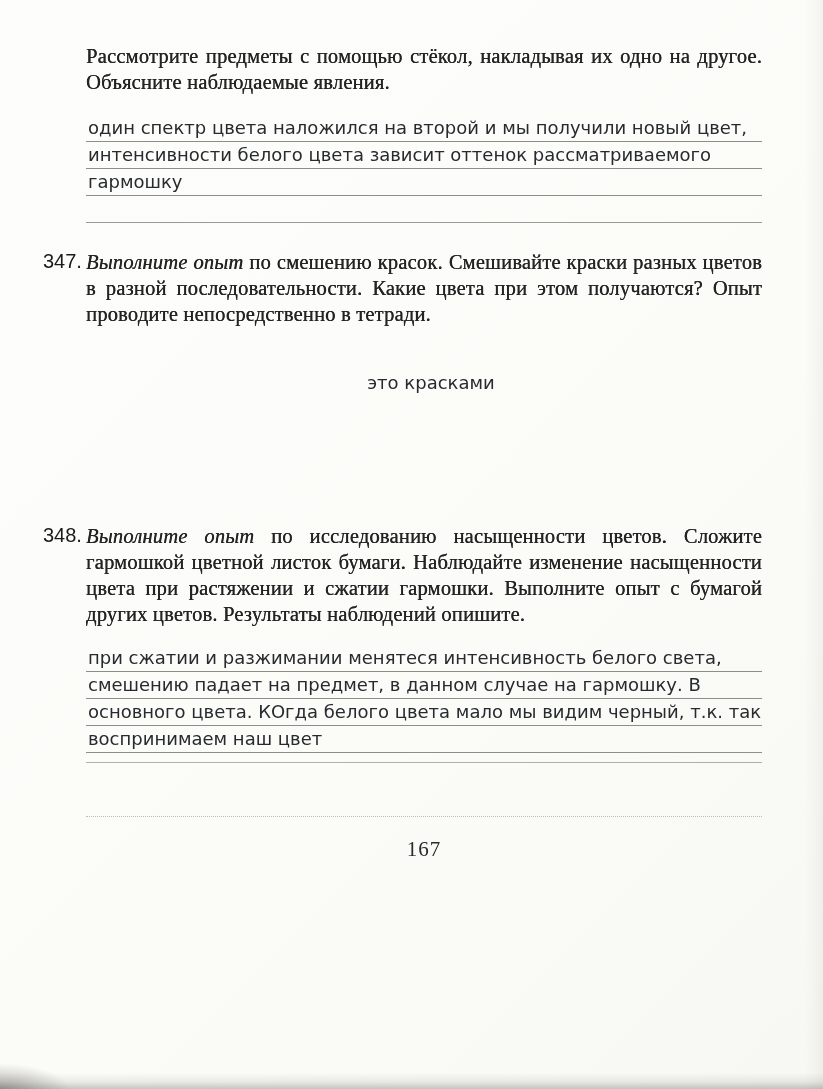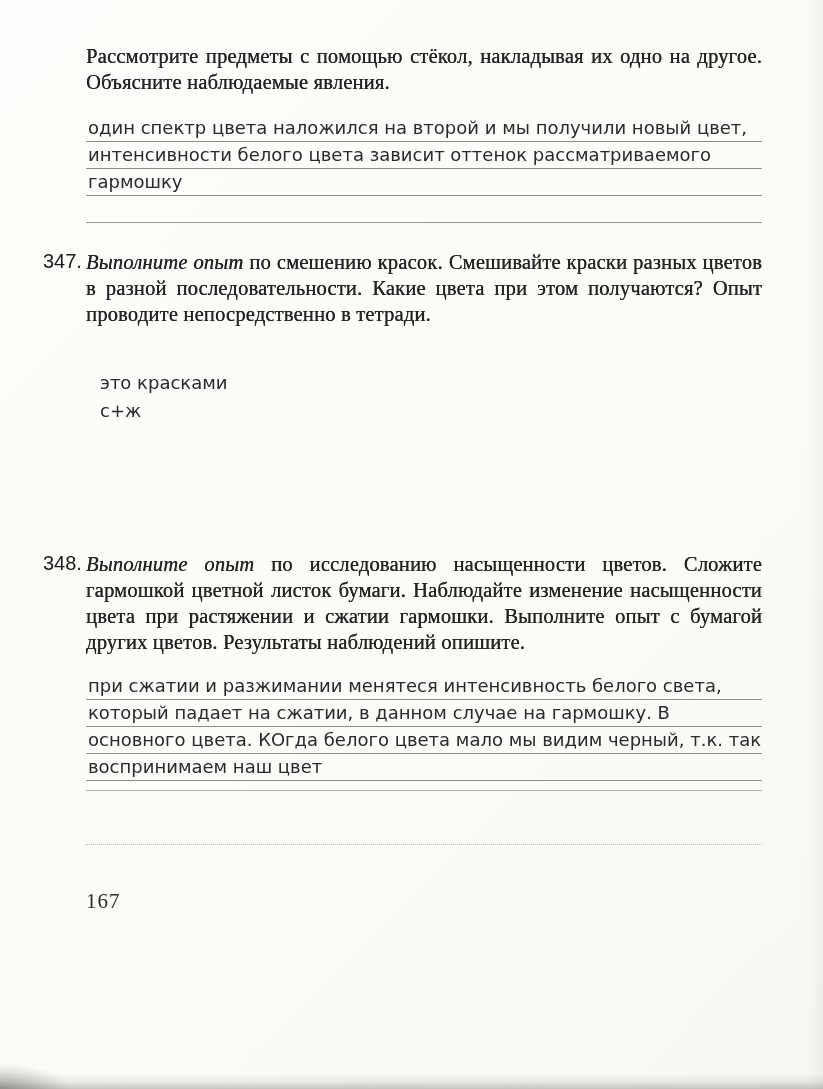--- a/index.html
+++ b/index.html
@@ -68,42 +68,42 @@
     font-size: 18px;
     color: #272a2e;
     white-space: nowrap;
     overflow: hidden;
     padding-left: 2px;
   }
 
   .hand-line.empty { border-bottom-color: #9a9994; }
 
   
-  .free-answers { margin-top: 42px; padding-left: 14px; }
+  .free-answers { margin-top: 42px; padding-left: 14px; text-align: center; }
 
   .free-line {
     height: 28px;
     line-height: 28px;
     font-family: "DejaVu Sans", sans-serif;
     font-size: 18px;
     color: #272a2e;
     white-space: nowrap;
   }
 
   .gap-347 { margin-top: 26px; }
   .gap-348 { margin-top: 126px; }
   .answers-348 { margin-top: 18px; }
 
   .bottom-lines { margin-top: 2px; }
   .ruled-empty-1 { height: 8px; border-bottom: 1px solid #b0afaa; }
   .ruled-empty-2 { height: 54px; border-bottom: 1px dotted #bdbcb6; }
 
   .page-number {
-    margin-top: 44px;
-    text-align: left;
+    margin-top: 20px;
+    text-align: center;
     font-family: "Liberation Serif", serif;
     font-size: 21px;
     color: #2b2b2b;
     letter-spacing: 1px;
   }
 
   
   .scan-shadow-bottom {
     position: absolute;
     left: 0; right: 0; bottom: 0;
@@ -146,33 +146,32 @@
     </section>
 
     <section class="task gap-347">
       <span class="task-number">347.</span>
       <p class="printed">
         <span class="lead">Выполните опыт</span><span> по смешению красок. Смешивайте краски разных цветов в разной последовательности. Какие цвета при этом получаются? Опыт проводите непосредственно в тетради.</span>
       </p>
 
       <div class="free-answers">
         <div class="free-line">это красками</div>
-        <div class="free-line">с+ж</div>
       </div>
     </section>
 
     <section class="task gap-348">
       <span class="task-number">348.</span>
       <p class="printed">
         <span class="lead">Выполните опыт</span><span> по исследованию насыщенности цветов. Сложите гармошкой цветной листок бумаги. Наблюдайте изменение насыщенности цвета при растяжении и сжатии гармошки. Выполните опыт с бумагой других цветов. Результаты наблюдений опишите.</span>
       </p>
 
       <div class="answers answers-348">
         <div class="hand-line">при сжатии и разжимании менятеся интенсивность белого света,</div>
-        <div class="hand-line">который падает на сжатии, в данном случае на гармошку. В</div>
+        <div class="hand-line">смешению падает на предмет, в данном случае на гармошку. В</div>
         <div class="hand-line">основного цвета. КОгда белого цвета мало мы видим черный, т.к. так</div>
         <div class="hand-line">воспринимаем наш цвет</div>
       </div>
     </section>
 
     <div class="bottom-lines">
       <div class="ruled-empty-1"></div>
       <div class="ruled-empty-2"></div>
     </div>
 

